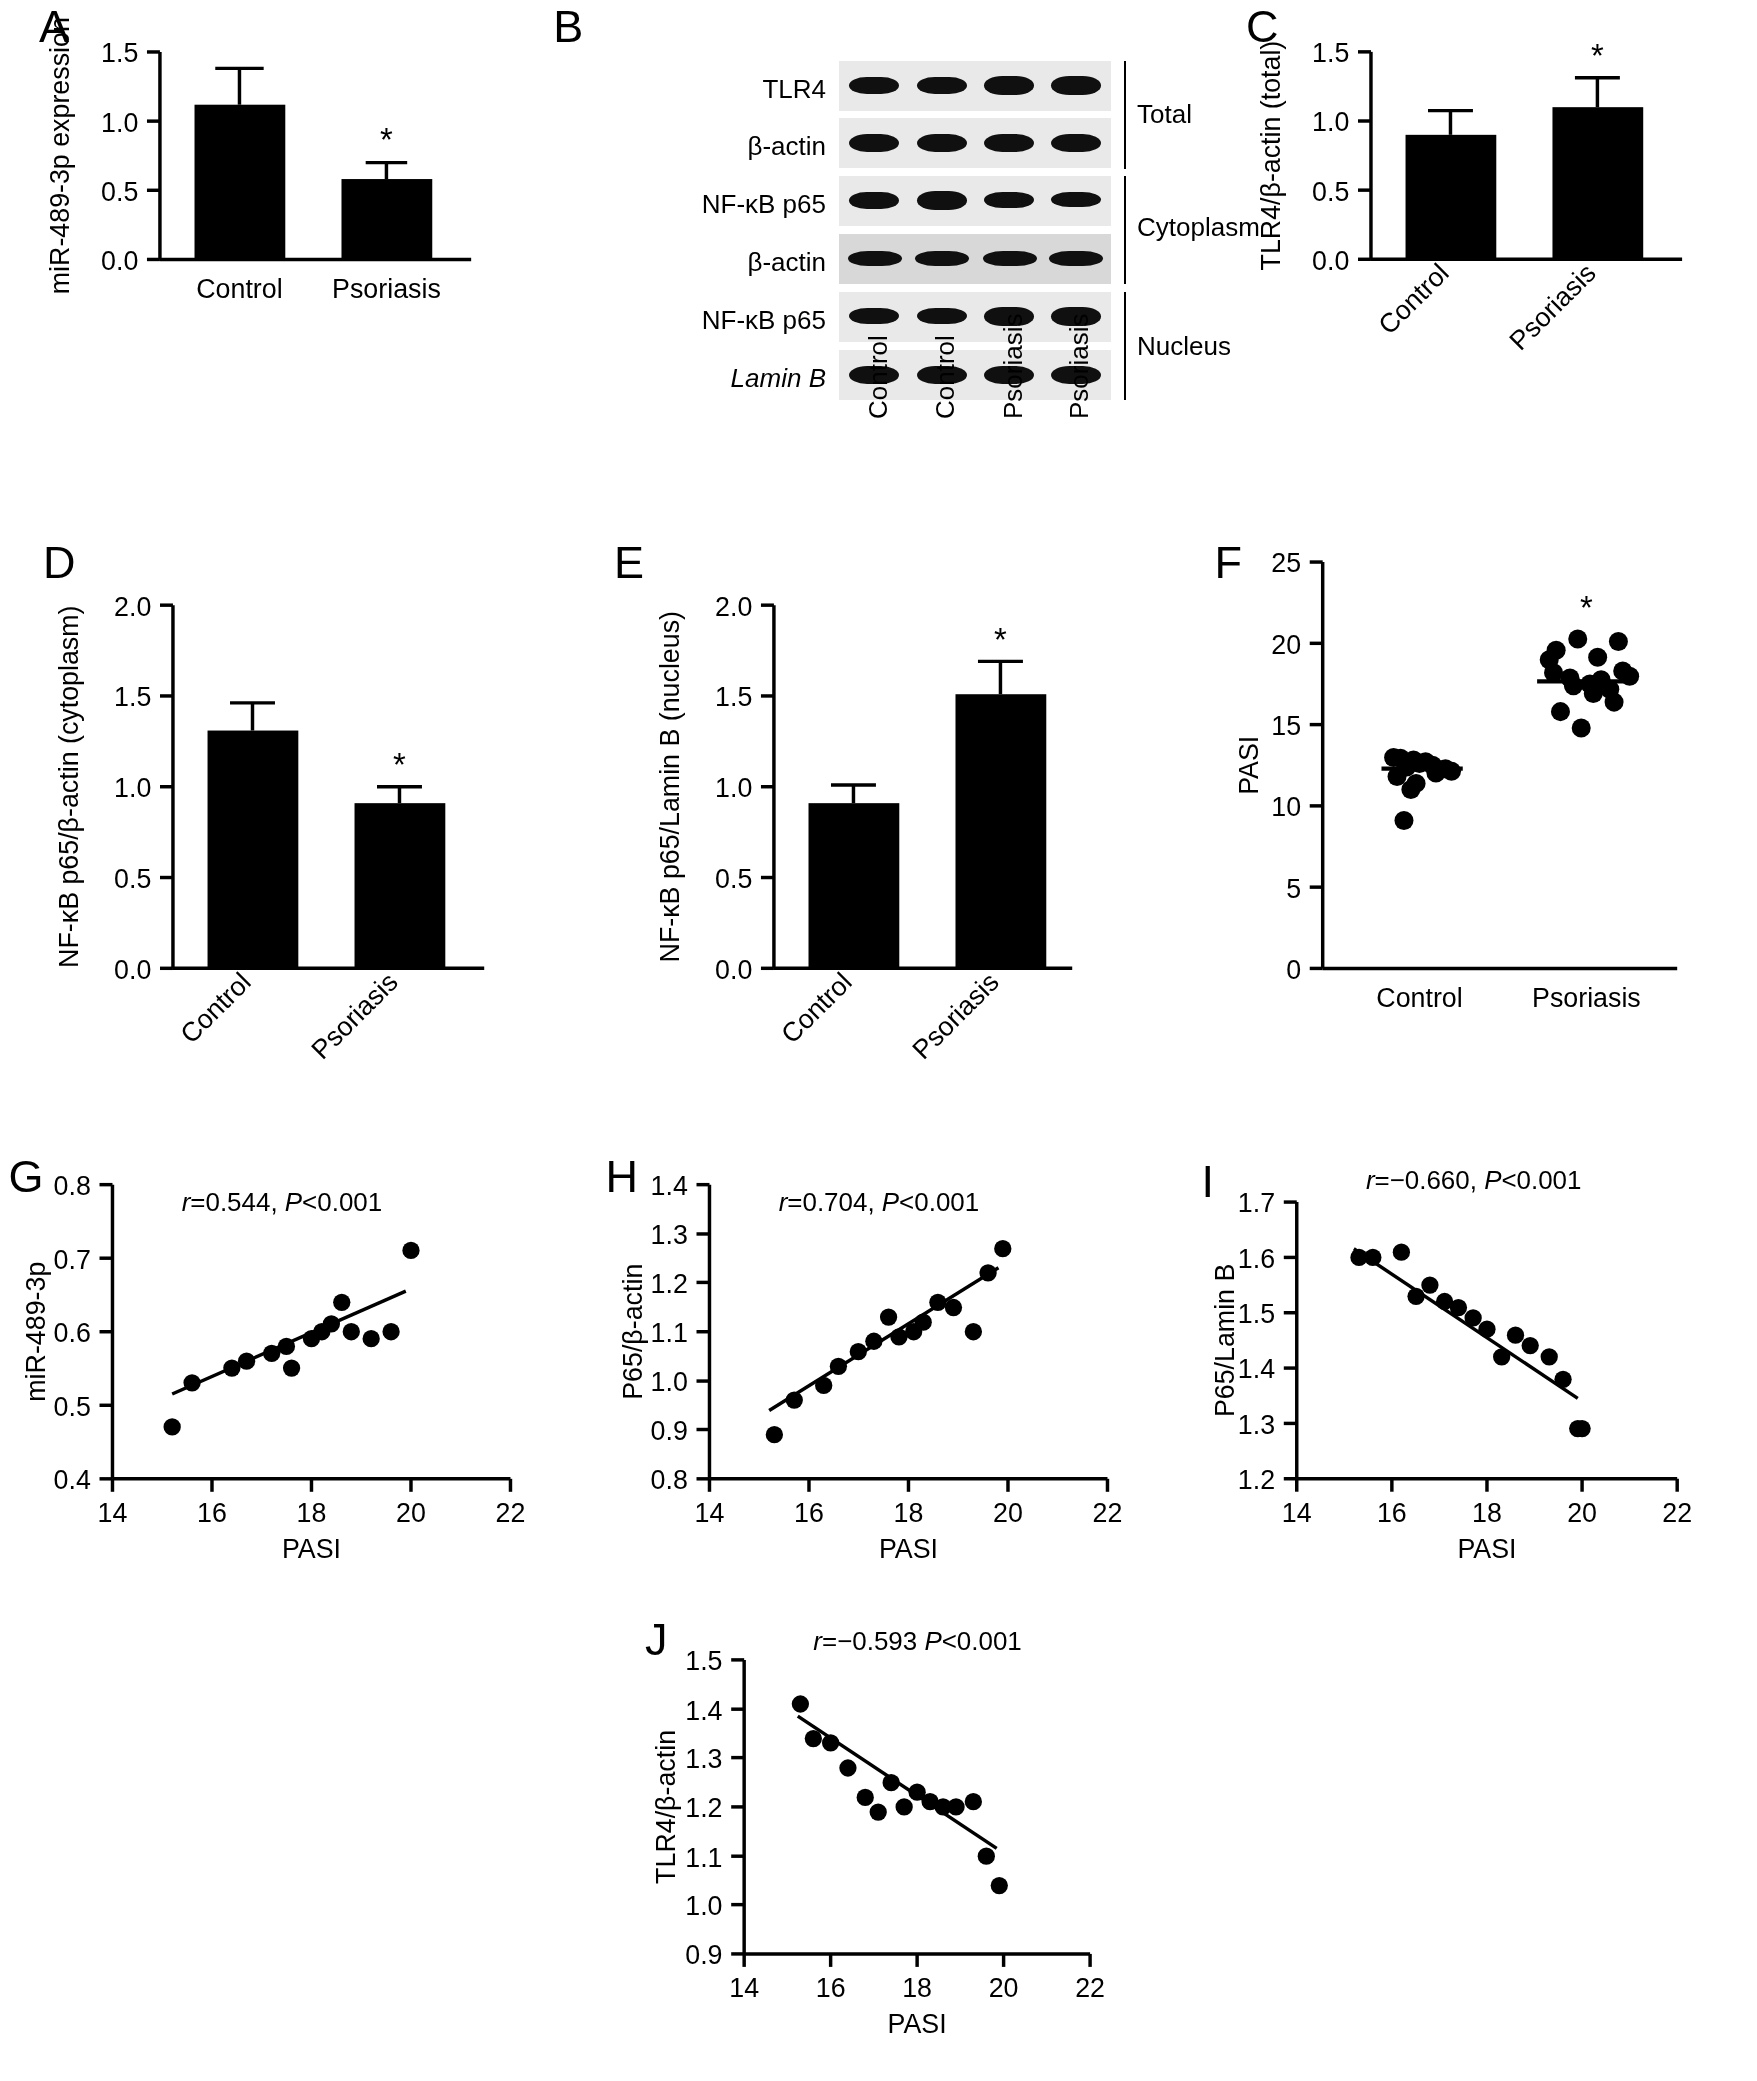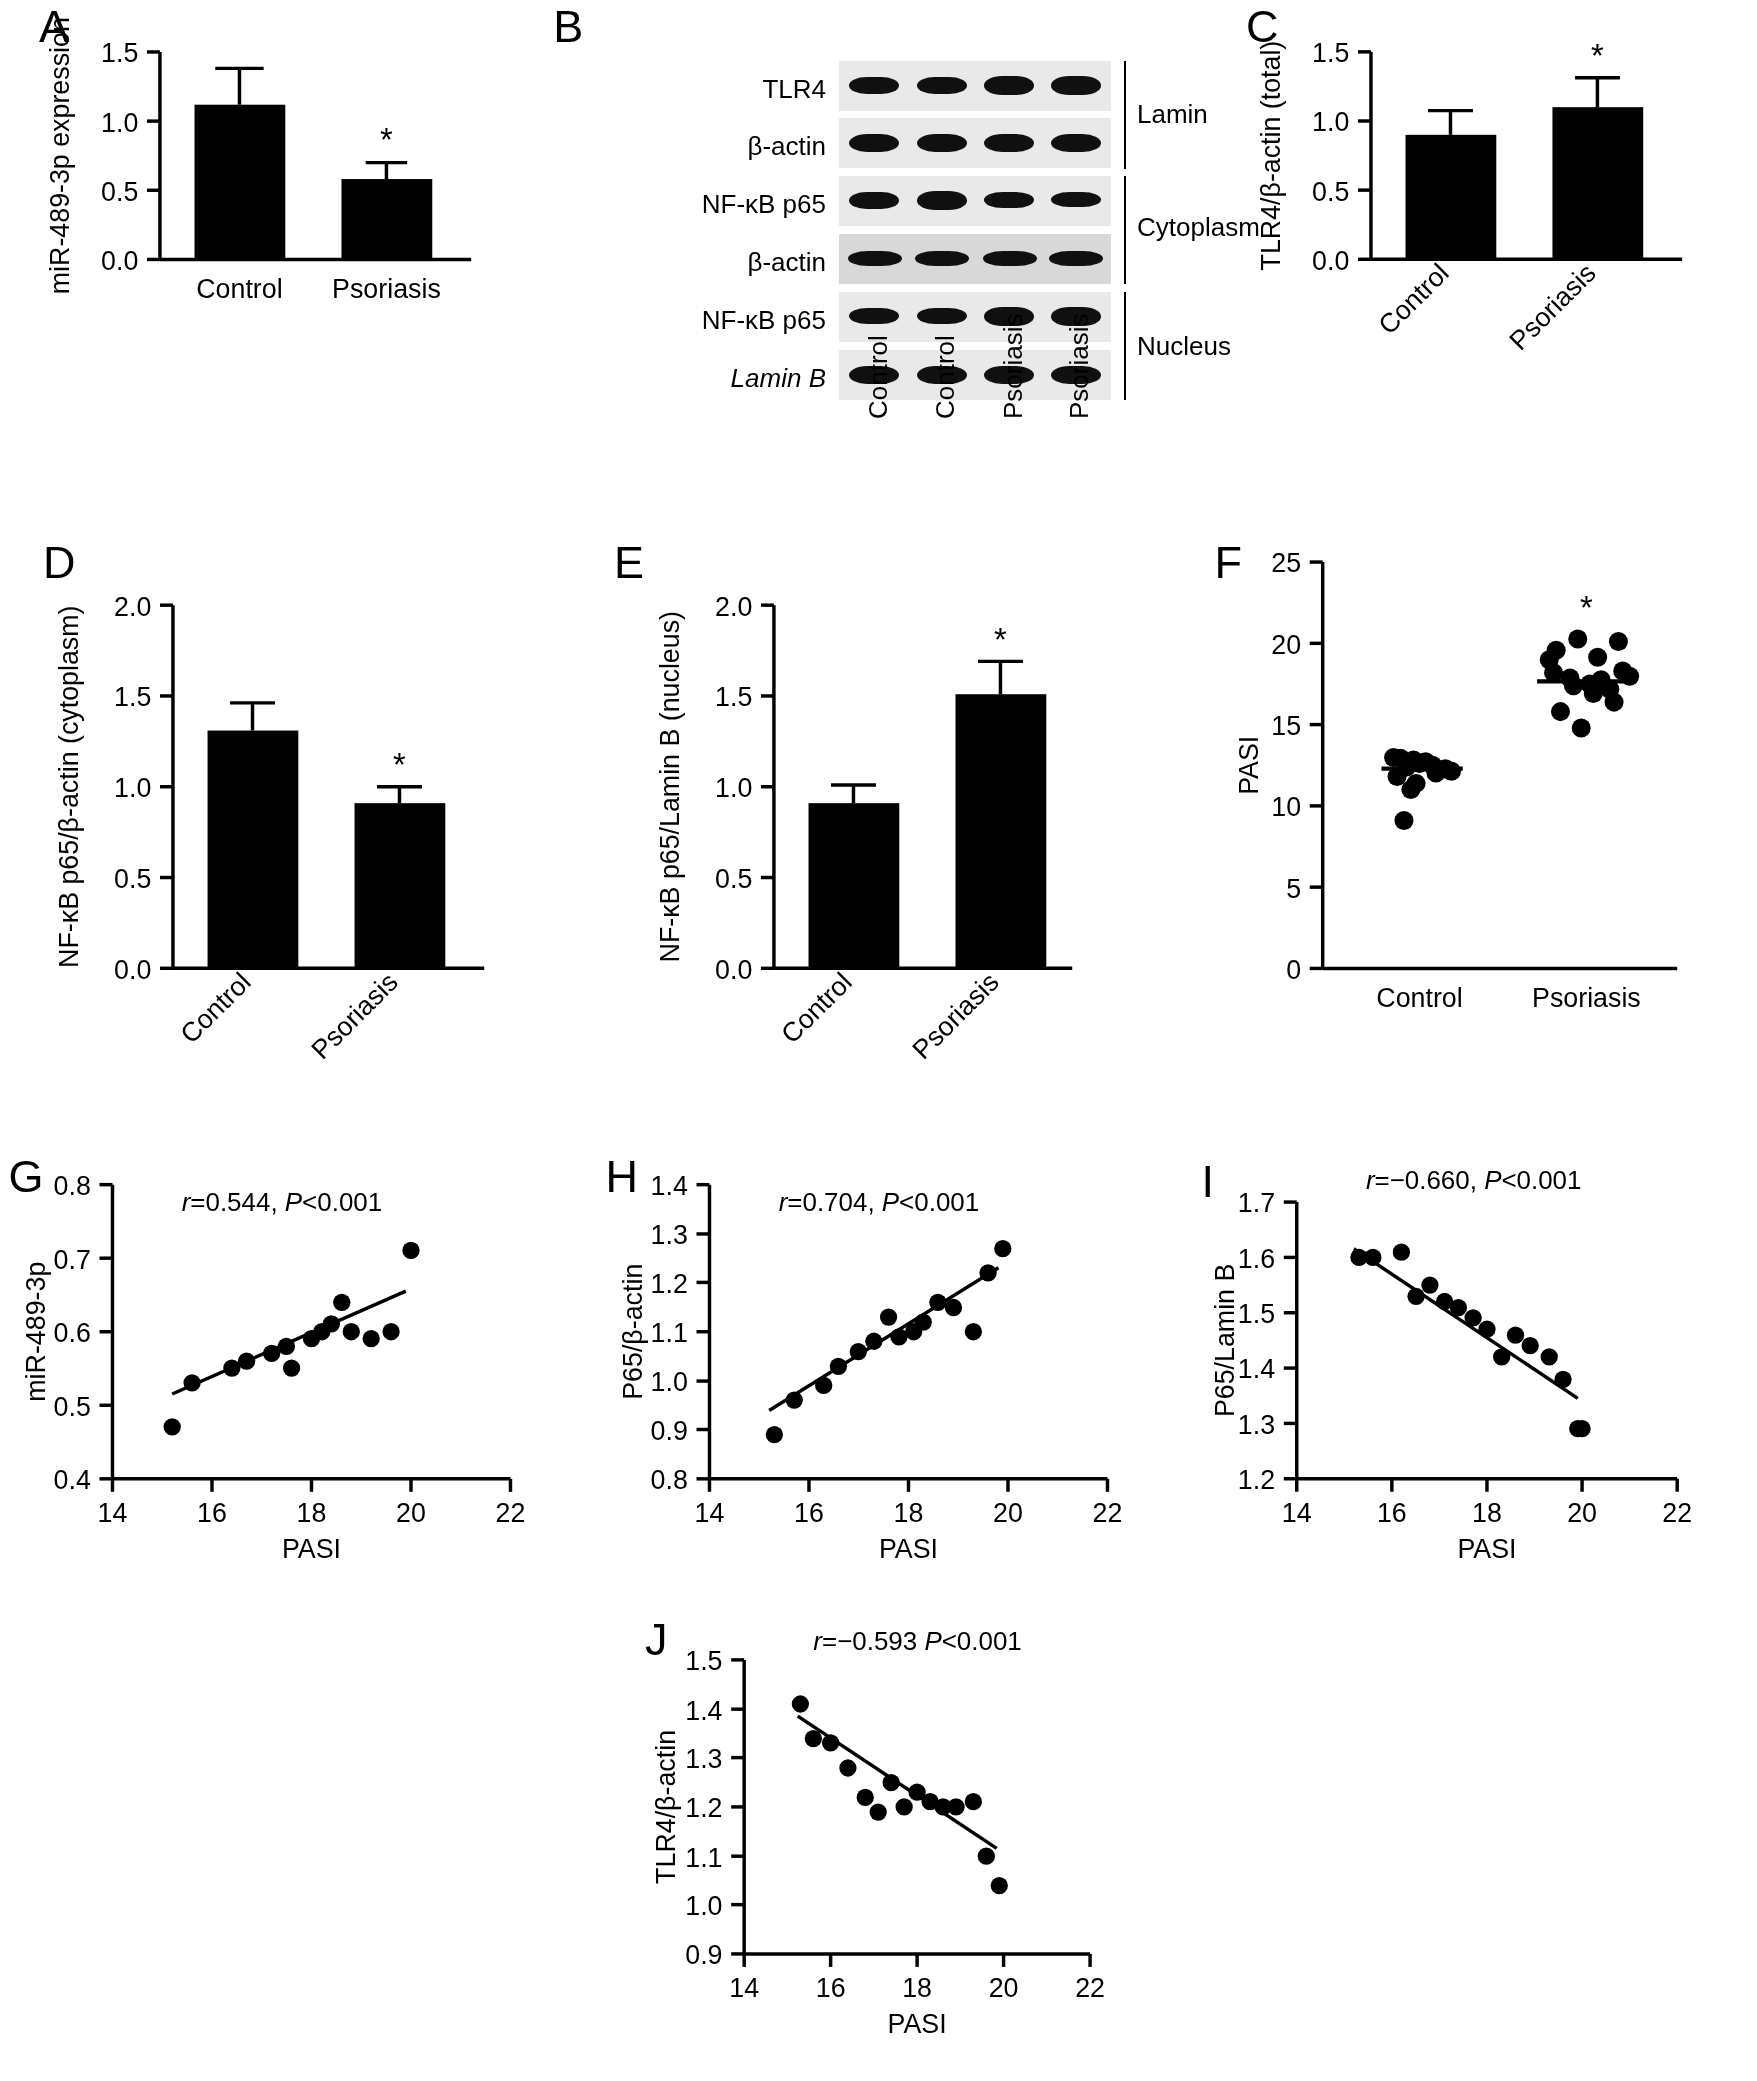--- a/index.html
+++ b/index.html
@@ -143,21 +143,21 @@
   <div class="blot-strip" style="left:303px; top:350px; width:272px; height:50px; position:absolute;">
     <div class="band" style="left:10.4px; top:15.6px; width:50px; height:18px;"></div>
     <div class="band" style="left:78px; top:15.6px; width:50px; height:18px;"></div>
     <div class="band" style="left:145px; top:15.6px; width:50px; height:18px;"></div>
     <div class="band" style="left:212px; top:15.6px; width:50px; height:18px;"></div>
   </div>
 
   <div class="group-bracket" style="left:588px; top:61px; height:108px;"></div>
   <div class="group-bracket" style="left:588px; top:176px; height:108px;"></div>
   <div class="group-bracket" style="left:588px; top:292px; height:108px;"></div>
-  <div class="group-label" style="left:601px; top:99px;">Lamin</div>
+  <div class="group-label" style="left:601px; top:99px;">Total</div>
   <div class="group-label" style="left:601px; top:212px;">Cytoplasm</div>
   <div class="group-label" style="left:601px; top:331px;">Nucleus</div>
 
   <div class="col-label" style="left:327px; top:419px;">Control</div>
   <div class="col-label" style="left:394px; top:419px;">Control</div>
   <div class="col-label" style="left:462px; top:419px;">Psoriasis</div>
   <div class="col-label" style="left:528px; top:419px;">Psoriasis</div>
 </div>
 
 <div class="panel" style="left:1211px; top:0px; width:536px; height:363px;">

